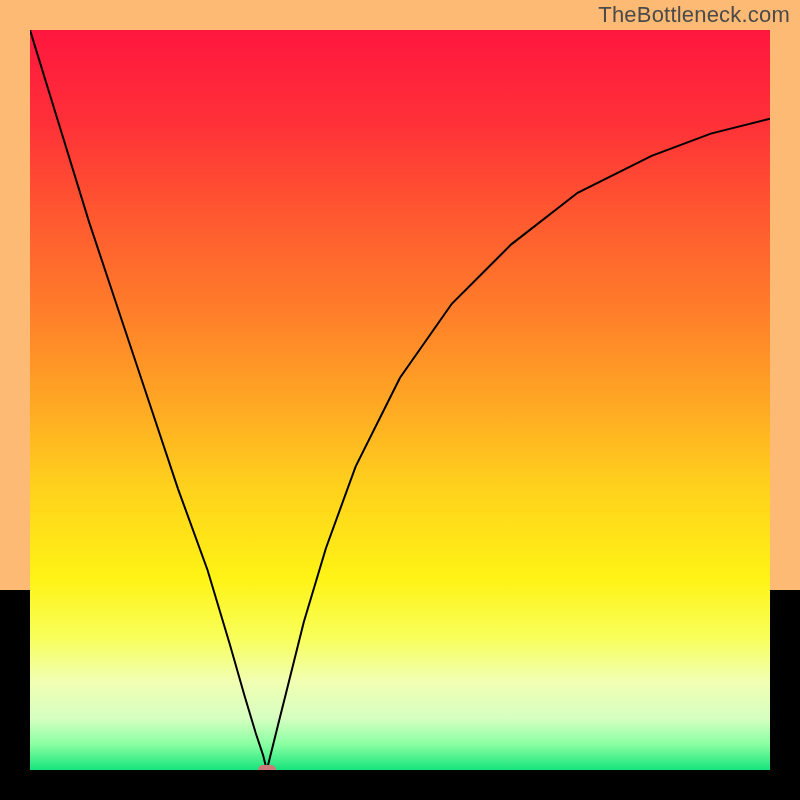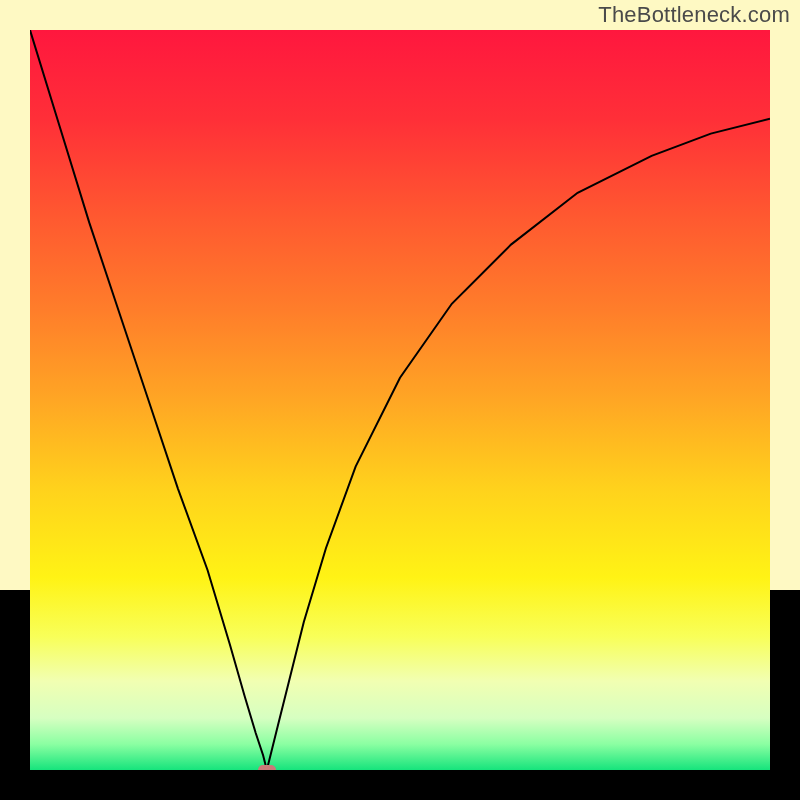--- a/index.html
+++ b/index.html
@@ -8,21 +8,21 @@
     width: 800px;
     height: 800px;
     overflow: hidden;
     background: #000;
     font-family: Arial, Helvetica, sans-serif;
   }
   .frame {
     position: relative;
     width: 800px;
     height: 590px;
-    background: #fef9c3;
+    background: #fdba74;
   }
   .watermark {
     position: absolute;
     top: 2px;
     right: 10px;
     color: #4a4a4a;
     font-size: 22px;
     font-weight: 400;
     letter-spacing: 0.2px;
     z-index: 5;

